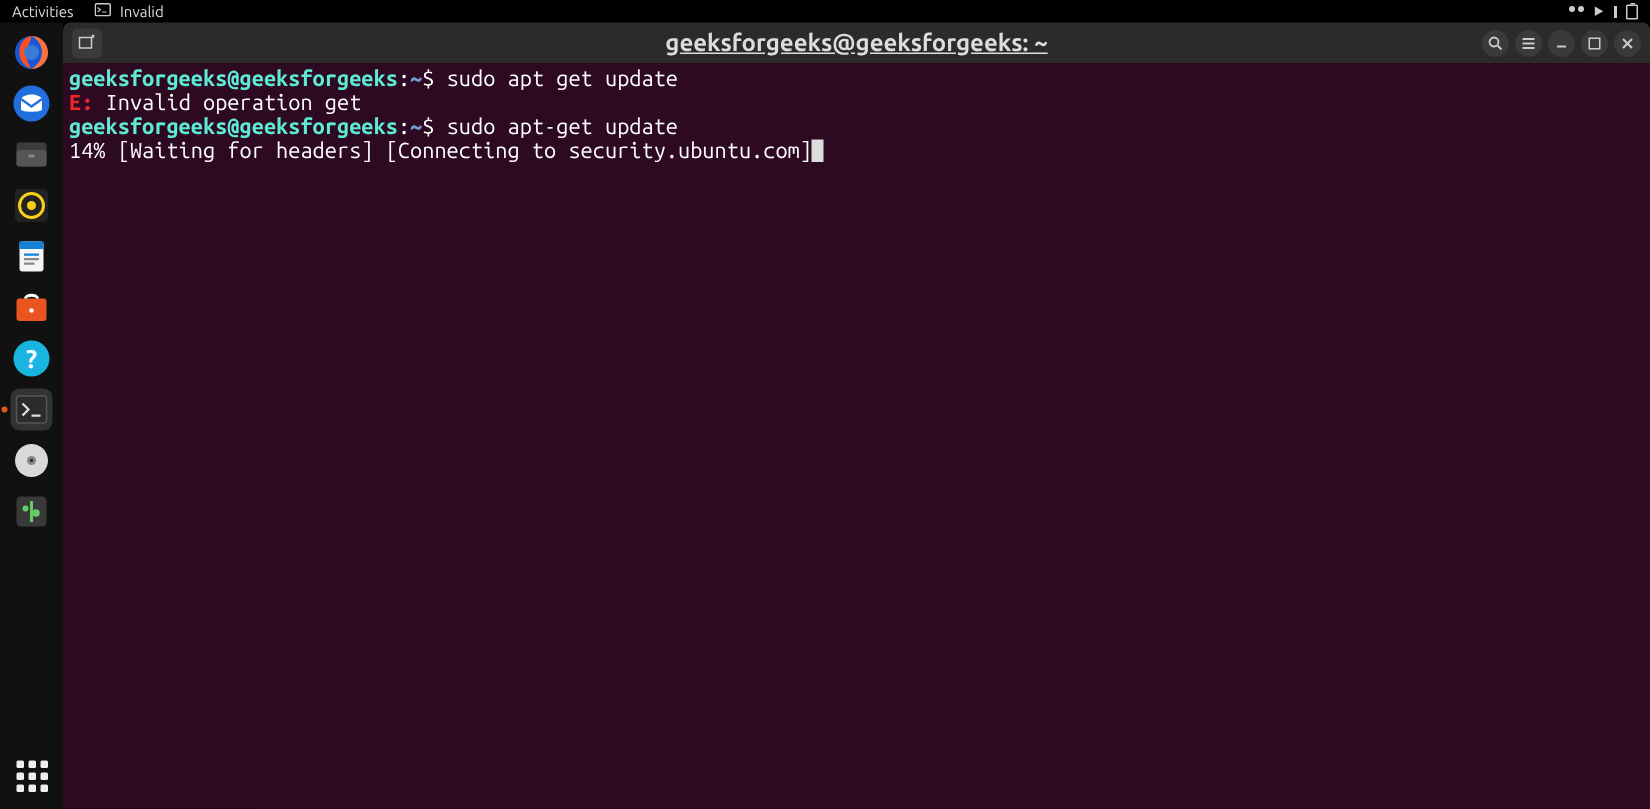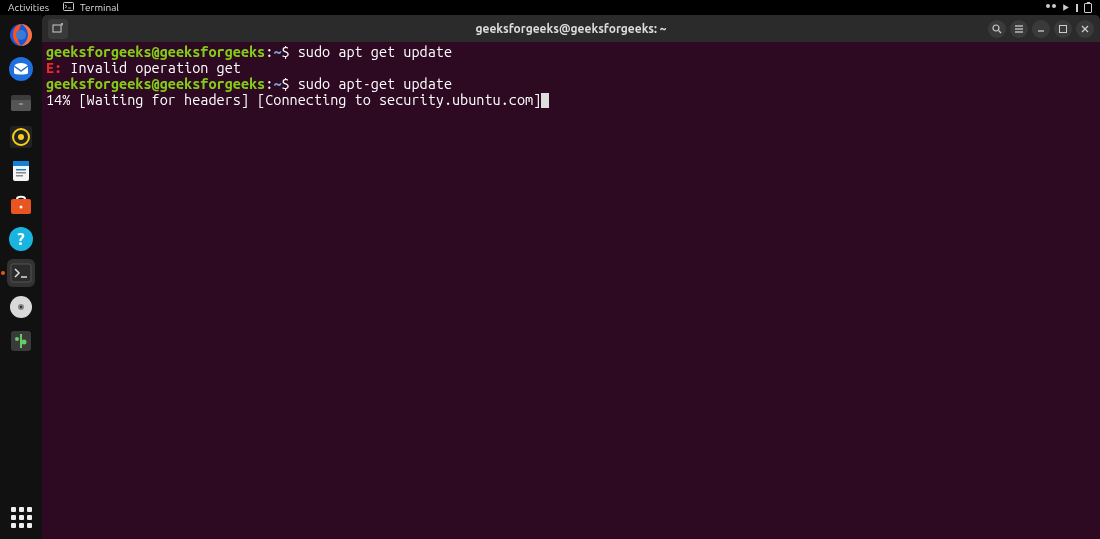--- a/index.html
+++ b/index.html
@@ -117,22 +117,23 @@
   }
   .term-titlebar .newtab-btn{
     width:20px; height:20px;
     background:#3a3a3a;
     border-radius:4px;
     display:flex; align-items:center; justify-content:center;
     font-size:12px;
   }
   .term-titlebar .title{
     position:absolute; left:0; right:0; text-align:center;
-    font-size:12px; font-weight:600; color:#ddd;
+    font-size:16px; font-weight:600; color:#ddd;
     pointer-events:none;
+    text-decoration:underline;
   }
   .term-titlebar .right-group{
     margin-left:auto; display:flex; gap:4px;
   }
   .circle-btn{
     width:18px; height:18px; border-radius:50%;
     background:#3a3a3a;
     display:flex; align-items:center; justify-content:center;
     font-size:10px; color:#ccc;
   }
@@ -143,21 +144,21 @@
     flex:1;
     background:#2d0922;
     color:#fff;
     font-family: "Ubuntu Mono","DejaVu Sans Mono",monospace;
     font-size:14.5px;
     line-height:1.1;
     padding:2px 4px;
     white-space:pre;
     overflow:hidden;
   }
-  .prompt-user{ color:#84cc16; font-weight:600;}
+  .prompt-user{ color:#5eead4; font-weight:600;}
   .prompt-colon{ color:#fff;}
   .prompt-path{ color:#729fcf; font-weight:600;}
   .prompt-dollar{ color:#fff;}
   .cmd{ color:#fff;}
   .err-prefix{ color:#ef2929; font-weight:600;}
   .cursor{
     display:inline-block;
     width:8px; height:15px;
     background:#ddd;
     vertical-align:text-bottom;
@@ -173,21 +174,21 @@
 <div class="topbar">
   <div class="left">
     <span>Activities</span>
     <span class="app">
       <span style="display:inline-block;">
         <svg width="11" height="9" viewBox="0 0 11 9">
             <rect x="0.5" y="0.5" width="10" height="8" rx="1" fill="none" stroke="#ccc" stroke-width="1"></rect>
             <path d="M2 3 L4 4.5 L2 6 M5 6 H8" stroke="#ccc" stroke-width="0.8" fill="none"></path>
           </svg>
       </span>
-      <span>Terminal</span>
+      <span>Invalid</span>
     </span>
   </div>
   <div class="right">
     <span class="net"></span>
     <span class="tri" style="transform:rotate(90deg) scale(0.8);"></span>
     <span class="vert-bar"></span>
     <span class="batt"></span>
   </div>
 </div>
 

